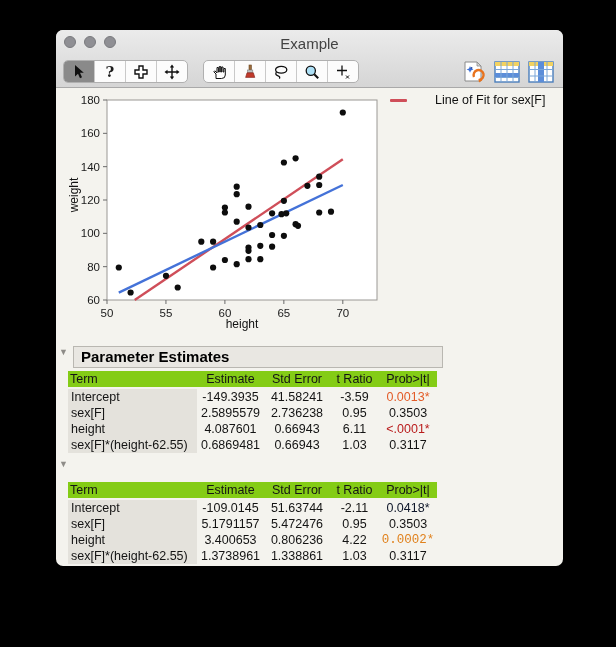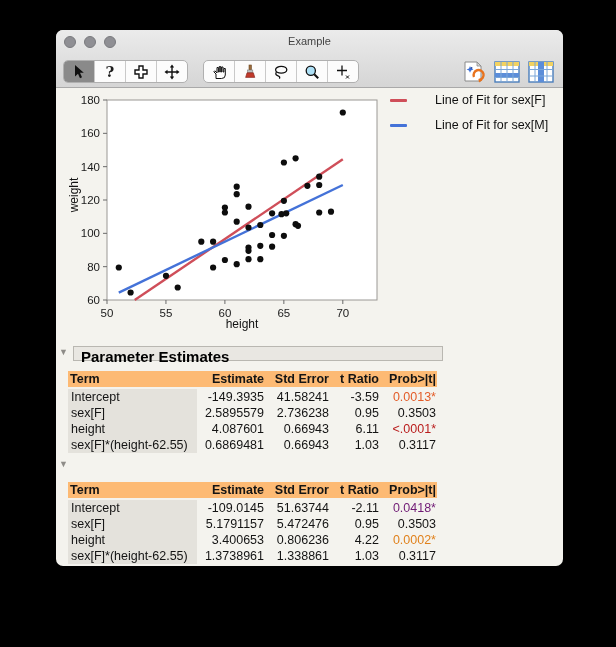--- a/index.html
+++ b/index.html
@@ -14,21 +14,21 @@
     box-shadow:0 12px 34px rgba(0,0,0,0.65);
   }
   
   .chrome{
     position:absolute;top:0;left:0;right:0;height:58px;
     background:linear-gradient(#ebebeb,#d5d5d5);
     border-bottom:1px solid #a9a9a9;box-sizing:border-box;
   }
   .traffic{position:absolute;top:6px;left:8px;display:flex;gap:8px;}
   .light{width:12px;height:12px;border-radius:50%;background:#8f8f94;border:1px solid #797a7e;box-sizing:border-box;}
-  .win-title{position:absolute;top:5px;left:0;right:0;text-align:center;font-size:11px;color:#434343;}
+  .win-title{position:absolute;top:5px;left:0;right:0;text-align:center;font-size:15px;color:#434343;}
   .toolbar{position:absolute;top:29px;left:7px;right:9px;height:25px;display:flex;align-items:center;}
   .seg-group{display:flex;border:1px solid #b0b0b0;border-radius:5px;overflow:hidden;background:#fcfcfc;height:23px;box-sizing:border-box;}
   .seg{width:30px;height:100%;display:flex;align-items:center;justify-content:center;border-right:1px solid #c9c9c9;cursor:default;}
   .seg:last-child{border-right:none;}
   .seg.selected{background:#8a8a8a;}
   .seg svg{display:block;}
   .group2{margin-left:15px;}
   .right-icons{margin-left:auto;display:flex;gap:8px;align-items:center;}
   .ricon{display:flex;align-items:center;justify-content:center;cursor:default;}
   .qmark{font-size:15px;font-weight:bold;color:#1c1c1c;font-family:"DejaVu Serif",serif;}
@@ -36,29 +36,29 @@
   #plot-svg{position:absolute;left:8px;top:58px;}
   .ylabel{position:absolute;left:-13px;top:158px;width:62px;text-align:center;
     transform:rotate(-90deg);font-size:12px;color:#111;}
   .xlabel{position:absolute;left:51px;top:287px;width:270px;text-align:center;font-size:12px;color:#111;}
   .legend{position:absolute;left:334px;top:62px;}
   .legend-item{display:flex;align-items:center;height:16px;margin-bottom:9px;font-size:12.5px;color:#111;gap:23px;}
   .swatch{width:17px;height:3px;margin-right:5px;border-radius:1px;background:#888;}
   
   .disclosure{position:absolute;left:3px;width:12px;font-size:9px;color:#8e8c88;cursor:default;}
   .sec-hdr{
-    position:absolute;left:17px;width:370px;height:15px;box-sizing:border-box;
+    position:absolute;left:17px;width:370px;height:22px;box-sizing:border-box;
     background:#e9e7e2;border:1px solid #b9b7b1;
     font-weight:bold;font-size:15px;line-height:20px;padding-left:7px;color:#000;
   }
   .ptable{position:absolute;left:12px;width:369px;font-size:12.5px;color:#141414;}
   .hrow,.trow{display:grid;grid-template-columns:129px 68px 65px 50px 57px;height:16px;line-height:16px;}
-  .hrow{background:#fdba74;font-weight:bold;border-bottom:2px solid #f4f3ee;}
+  .hrow{background:#84cc16;font-weight:normal;border-bottom:2px solid #f4f3ee;}
   .hrow .c0{padding-left:2px;}
-  .c1,.c2,.c3,.c4{text-align:right;padding-right:1px;}
+  .c1,.c2,.c3,.c4{text-align:center;padding-right:1px;}
   .trow .c0{background:#e4e2dc;padding-left:3px;}
 </style>
 </head>
 <body>
 
 <div class="window">
 
   <div class="chrome">
     <div class="traffic">
       <span class="light"></span>
@@ -243,24 +243,20 @@
       <circle cx="267.0" cy="123.7" r="3.1" fill="#0d0d0d"></circle>
       <circle cx="278.8" cy="24.5" r="3.1" fill="#0d0d0d"></circle>
     </svg>
   <div class="xlabel">height</div>
 
   <div class="legend">
     <div class="legend-item">
       <span class="swatch" style="background: rgb(207, 78, 89);"></span>
       <span>Line of Fit for sex[F]</span>
     </div>
-    <div class="legend-item">
-      <span class="swatch" style="background: rgb(68, 114, 216);"></span>
-      <span>Line of Fit for sex[M]</span>
-    </div>
   </div>
 
   <div class="disclosure" style="top:317px;">▼</div>
   <div class="sec-hdr" style="top:316px;">Parameter Estimates</div>
   <div class="ptable" style="top:341px;">
     <div class="hrow">
       <span class="c0">Term</span>
       <span class="c1">Estimate</span>
       <span class="c2">Std Error</span>
       <span class="c3">t Ratio</span>
@@ -303,35 +299,35 @@
       <span class="c1">Estimate</span>
       <span class="c2">Std Error</span>
       <span class="c3">t Ratio</span>
       <span class="c4">Prob&gt;|t|</span>
     </div>
     <div class="trow">
       <span class="c0">Intercept</span>
       <span class="c1">-109.0145</span>
       <span class="c2">51.63744</span>
       <span class="c3">-2.11</span>
-      <span class="c4" style="color: #701a75;">0.0418*</span>
+      <span class="c4" style="color: #0f172a;">0.0418*</span>
     </div>
     <div class="trow">
       <span class="c0">sex[F]</span>
       <span class="c1">5.1791157</span>
       <span class="c2">5.472476</span>
       <span class="c3">0.95</span>
       <span class="c4" style="color: rgb(20, 20, 20);">0.3503</span>
     </div>
     <div class="trow">
       <span class="c0">height</span>
       <span class="c1">3.400653</span>
       <span class="c2">0.806236</span>
       <span class="c3">4.22</span>
-      <span class="c4" style="color: rgb(224, 129, 28);">0.0002*</span>
+      <span class="c4" style="color: rgb(224, 129, 28); font-family: Liberation Mono, monospace;">0.0002*</span>
     </div>
     <div class="trow">
       <span class="c0">sex[F]*(height-62.55)</span>
       <span class="c1">1.3738961</span>
       <span class="c2">1.338861</span>
       <span class="c3">1.03</span>
       <span class="c4" style="color: rgb(20, 20, 20);">0.3117</span>
     </div>
   </div>
 

